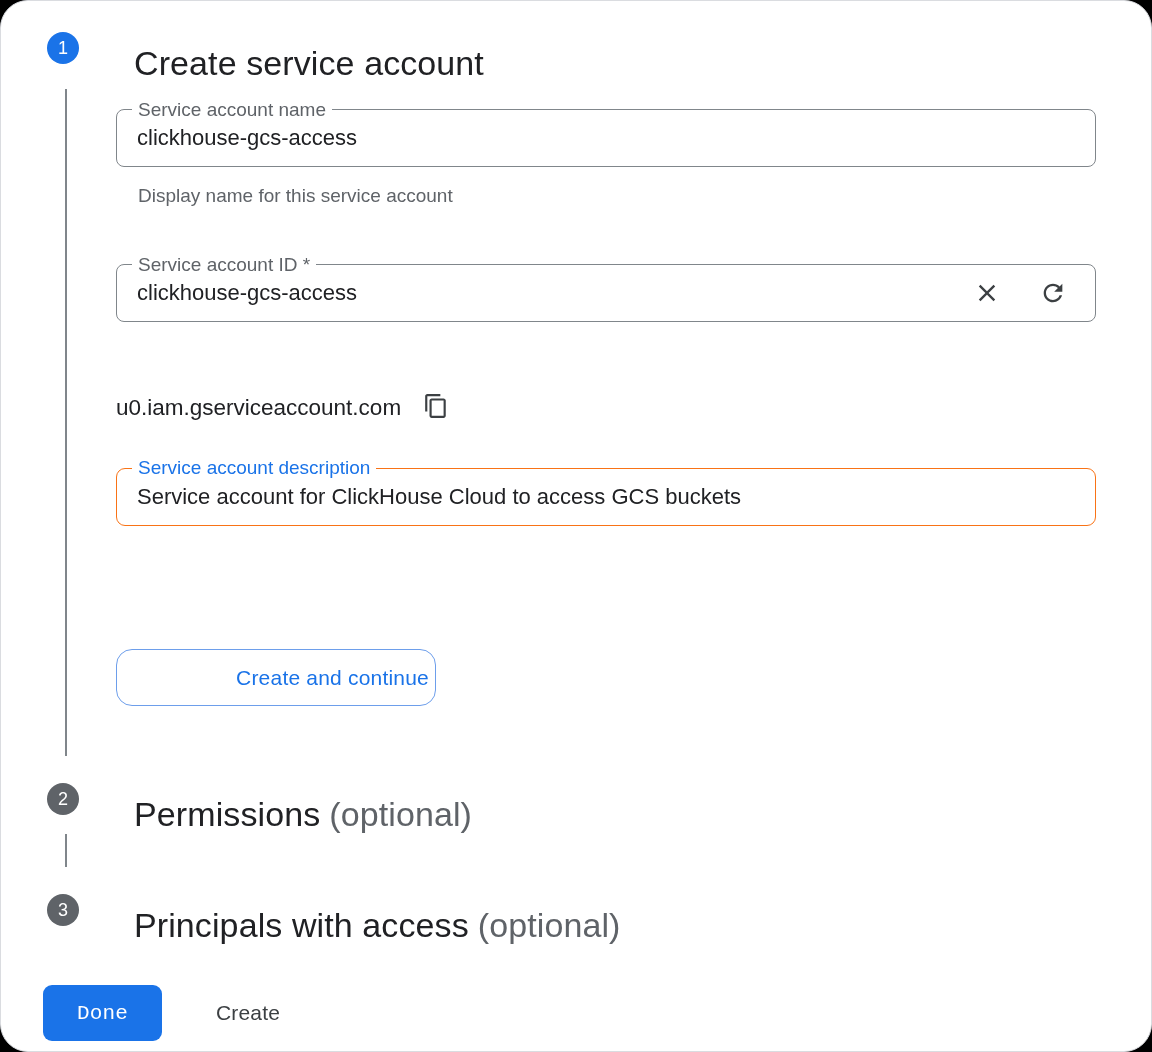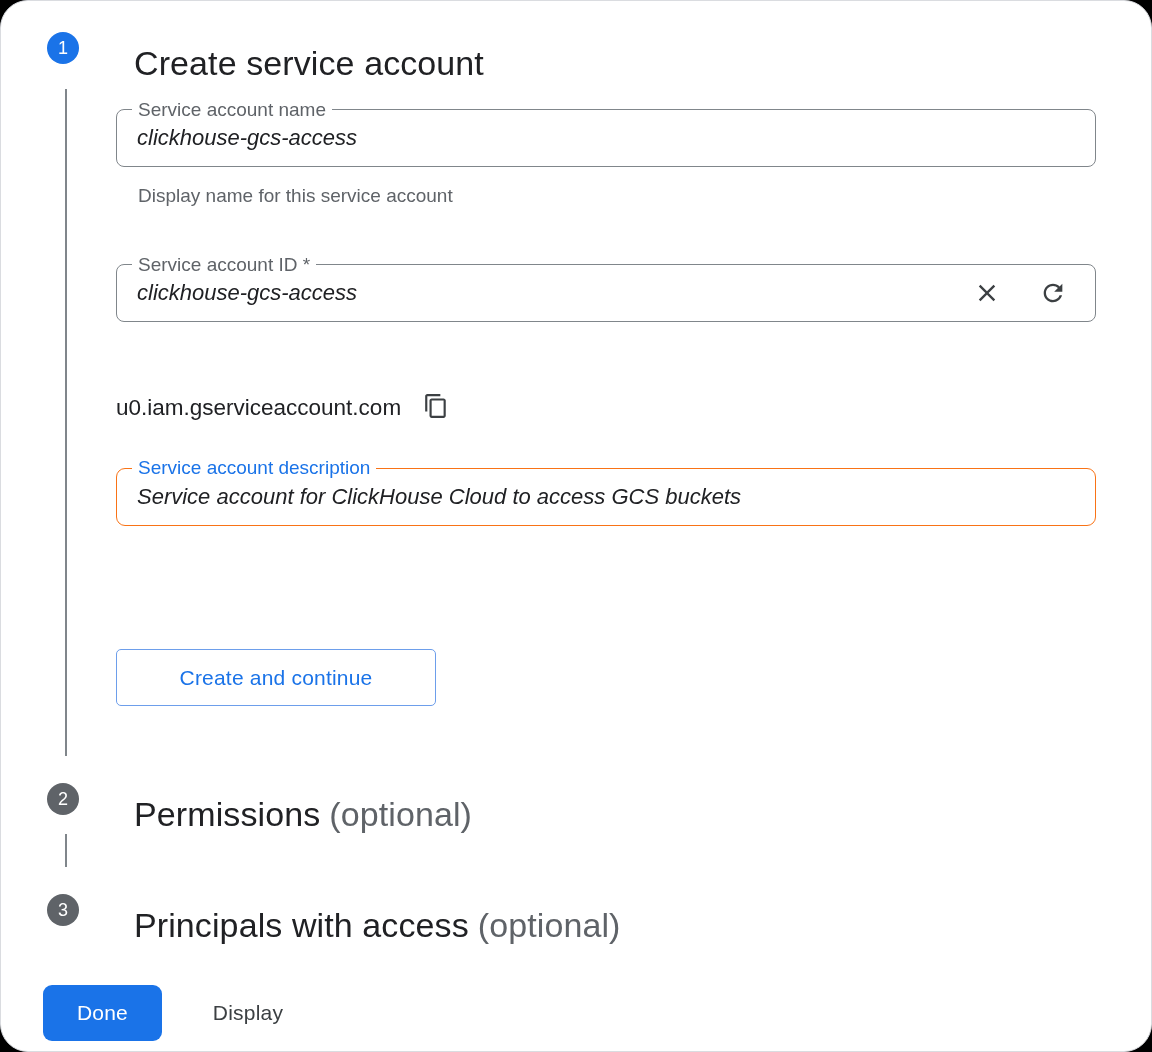--- a/index.html
+++ b/index.html
@@ -81,21 +81,20 @@
     width: 100%;
     height: 100%;
     box-sizing: border-box;
     border: none;
     outline: none;
     background: transparent;
     font-family: inherit;
     font-size: 22px;
     color: #202124;
     padding: 0 110px 0 20px;
-    font-style: italic;
   }
   .field-input.no-icons { padding-right: 20px; }
   .field-icons {
     position: absolute;
     right: 28px;
     top: 50%;
     transform: translateY(-50%);
     display: flex;
     align-items: center;
     gap: 38px;
@@ -134,38 +133,39 @@
     vertical-align: -4px;
   }
   
   .outlined-btn {
     position: absolute;
     left: 115px;
     width: 320px;
     height: 57px;
     background: #ffffff;
     border: 1px solid #6d9eeb;
-    border-radius: 5px;
+    border-radius: 16px;
     color: #1a73e8;
     font-family: inherit;
     font-size: 21px;
     font-weight: 500;
     letter-spacing: 0.2px;
     cursor: pointer;
+    text-align: right;
   }
   .done-btn {
     position: absolute;
     left: 42px;
     width: 119px;
     height: 56px;
     background: #1a73e8;
     border: none;
     border-radius: 9px;
     color: #ffffff;
-    font-family: Liberation Sans, sans-serif;
+    font-family: Liberation Mono, monospace;
     font-size: 21px;
     font-weight: 500;
     letter-spacing: 0.2px;
     cursor: pointer;
   }
   .cancel-btn {
     position: absolute;
     left: 182px;
     width: 130px;
     height: 56px;
@@ -238,15 +238,15 @@
   <div class="connector" style="top:833px;height:33px"></div>
 
   <div class="step-badge badge-inactive" style="top:893px">
     <span>3</span>
   </div>
   <div class="step-title" style="top:889px">
     <span>Principals with access</span><span class="optional">(optional)</span>
   </div>
 
   <button class="done-btn" style="top:984px">Done</button>
-  <button class="cancel-btn" style="top:984px">Display</button>
+  <button class="cancel-btn" style="top:984px">Create</button>
 
 </div>
 
 </body></html>

